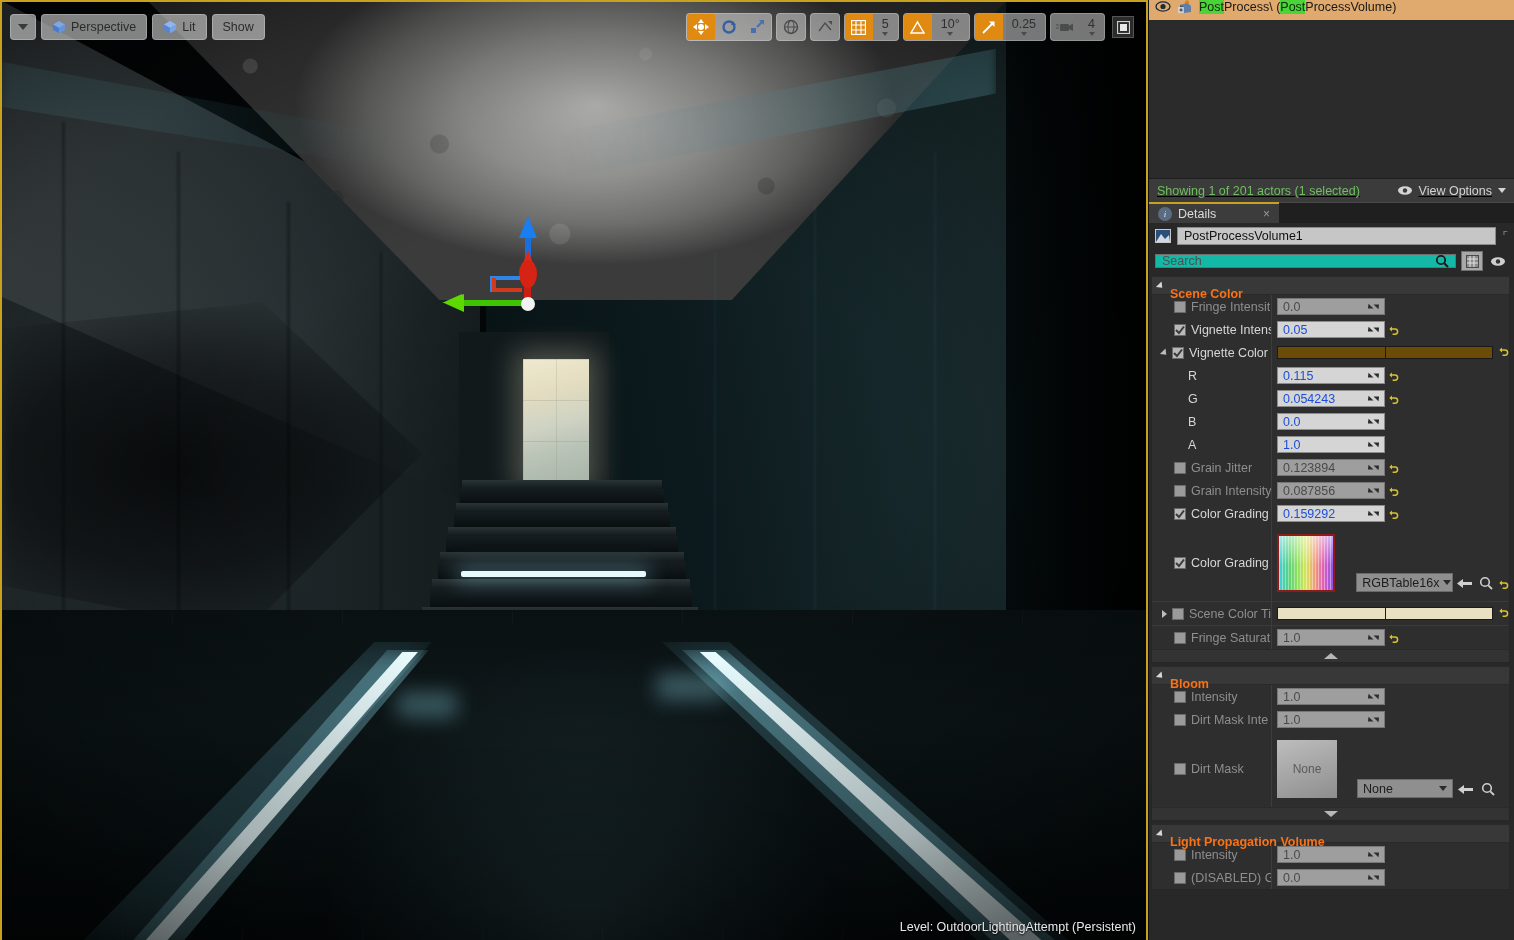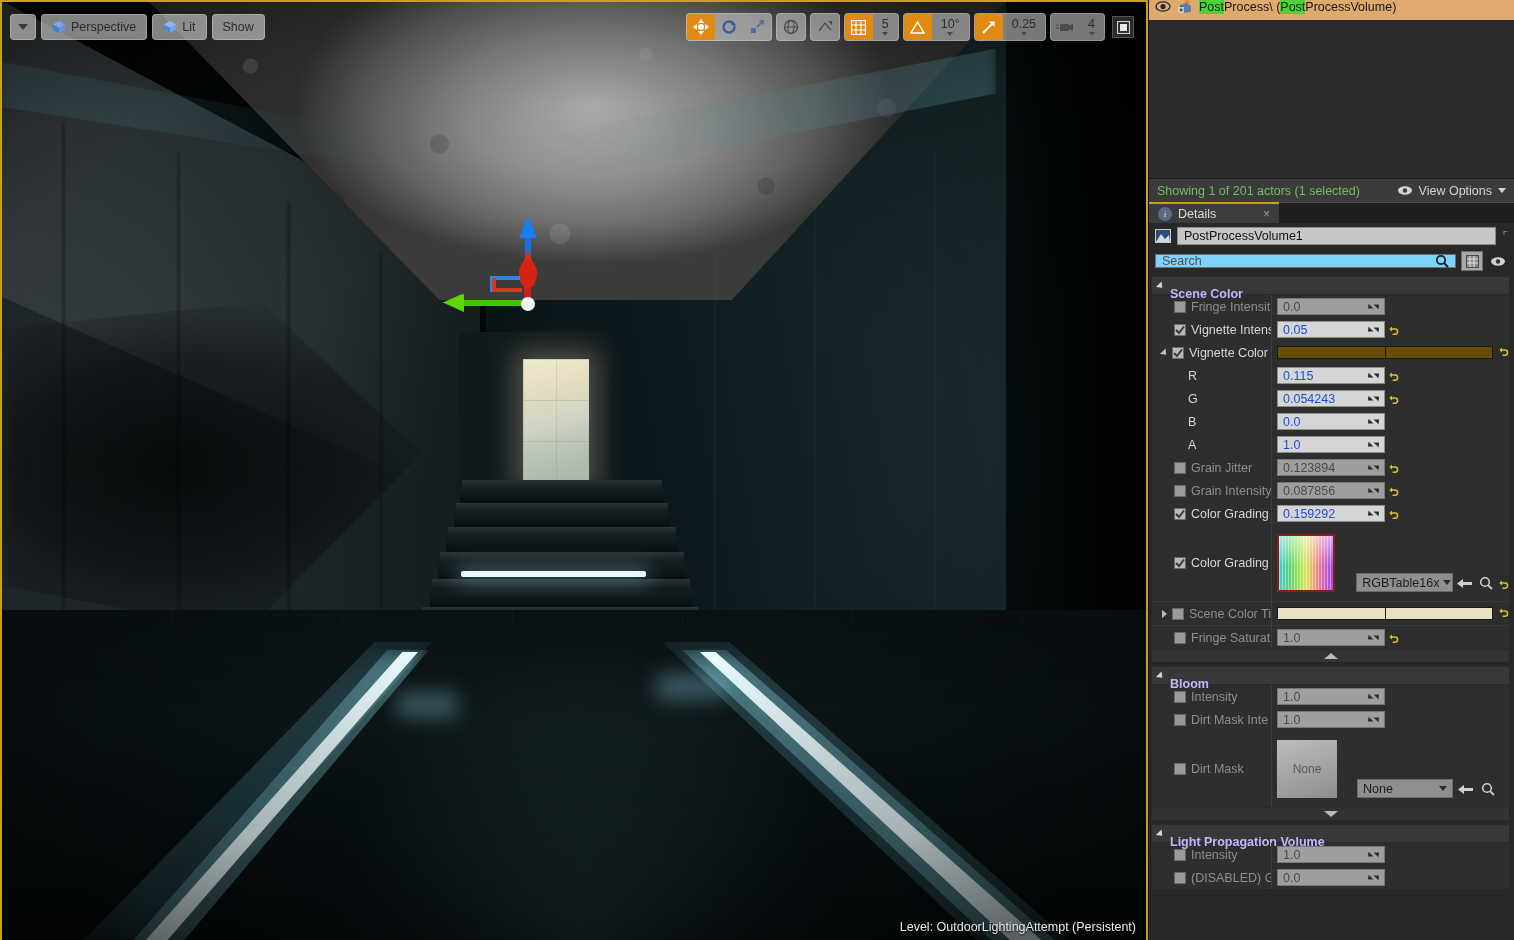--- a/index.html
+++ b/index.html
@@ -129,21 +129,21 @@
   
   .outliner { background:#2b2b2b; height:202px; display:flex; flex-direction:column; }
   .ol-row { height:20px; display:flex; align-items:flex-start; gap:6px; padding:0 6px;
     background:#e0a96d; color:#181818; font-size:12.5px; }
   .ol-eye { width:16px; height:13px; flex:none; }
   .ol-actor-ico { width:16px; height:14px; flex:none; position:relative; }
   .ol-name { white-space:nowrap; overflow:hidden; }
   .hl { background:#4ad43a; color:#0d2a08; }
   .ol-body { flex:1; background:#2b2b2b; }
   .ol-status { height:24px; display:flex; align-items:center; justify-content:space-between;
-    padding:0 8px; background:#3b3b3b; border-top:1px solid #1e1e1e; }
+    padding:0 8px; background:#3b3b3b; border-top:1px solid #1e1e1e;text-decoration:underline; }
   .ol-status-text { color:#6fbf5f; font-size:12.5px; }
   .ol-viewopts { display:flex; align-items:center; gap:6px; color:#d4d4d4; font-size:12.5px; }
 
   
   .details { flex:1; display:flex; flex-direction:column; background:#282828; min-height:0; }
   .det-tabbar { height:21px; display:flex; align-items:flex-end; background:#1f1f1f;
     border-top:1px solid #4a4a4a; }
   .det-tab { height:21px; display:flex; align-items:center; gap:6px; padding:0 9px;
     background:#3c3c3c; color:#dcdcdc; font-size:12.5px;
     border-top:2px solid #c8a21e; min-width:130px; }
@@ -151,34 +151,34 @@
   .det-ico { width:14px; height:14px; border-radius:50%; background:#5a6c82;
     display:flex; align-items:center; justify-content:center; color:#e6e6e6;
     font-size:9px; font-style:italic; font-family:"Liberation Serif", serif; }
 
   .det-namerow { height:26px; display:flex; align-items:center; gap:6px; padding:0 6px; background:#282828; }
   .namebox { flex:1; height:18px; background:#c6c6c6; color:#111; font-size:12.5px;
     display:flex; align-items:center; padding:0 6px; border:1px solid #8a8a8a; }
   .lockish { color:#888; font-size:12px; }
 
   .det-searchrow { height:24px; display:flex; align-items:center; gap:5px; padding:0 6px; background:#282828; }
-  .searchbox { flex:1; height:14px; background:#7dd3fc; display:flex; align-items:center;
+  .searchbox { flex:1; height:14px; background:#14b8a6; display:flex; align-items:center;
     padding:4px 6px; border:1px solid #6e6e6e; }
   .searchbox .ph { color:#4f4f4f; font-size:12.5px; flex:1; }
   .sq-btn { width:22px; height:20px; background:#a8a8a8; border:1px solid #6e6e6e;
     display:flex; align-items:center; justify-content:center; }
   .eye-btn { width:20px; height:20px; display:flex; align-items:center; justify-content:center; }
 
   .det-scroll { flex:1; overflow:hidden; background:#282828; padding:0 4px 0 2px; position:relative; }
 
   .cat { background:#383838; height:19px; display:flex; align-items:center; gap:6px;
     padding:0 6px; margin-top:3px; border:1px solid #2a2a2a; }
   .cat-tri { width:0;height:0;border-left:5px solid #d8d8d8;border-top:4px solid transparent;
     border-bottom:4px solid transparent; transform:rotate(45deg); margin-right:1px; }
-  .cat-title { color:#c4b5fd; font-size:12.5px; font-weight:bold;margin-top:16px; }
+  .cat-title { color:#f97316; font-size:12.5px; font-weight:bold;margin-top:16px; }
 
   .catbody { background:#2e2e2e; border-left:1px solid #262626; border-right:1px solid #262626;
     border-bottom:1px solid #262626; }
 
   .prow { height:23px; display:flex; align-items:center; position:relative; }
   .pname { width:120px; display:flex; align-items:center; gap:5px; padding-left:22px;
     color:#d6d6d6; font-size:12.5px; white-space:nowrap; overflow:hidden; flex:none;
     border-right:1px solid #3d3d3d; height:100%; }
   .pname.dim { color:#8e8e8e; }
   .pname.sub { padding-left:36px; }

